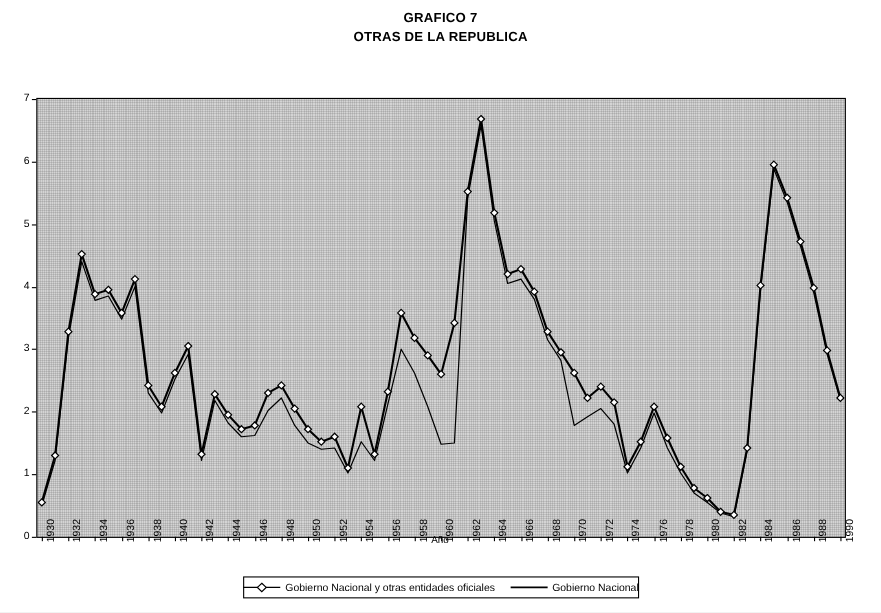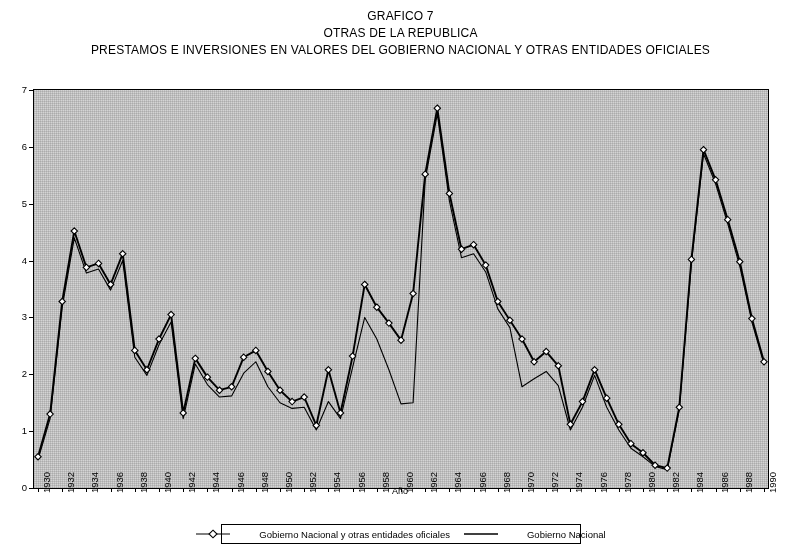--- a/index.html
+++ b/index.html
@@ -11,21 +11,21 @@
     overflow:hidden;
   }
   #root{position:relative;width:801px;height:557px;}
 
   
   .titles{
     position:absolute;left:0;top:8px;width:801px;
     text-align:center;
   }
   .titles div{
-    font-weight:normal;
+    font-weight:bold;
     font-size:12px;
     line-height:17px;
     letter-spacing:0.2px;
   }
   .t3{font-size:12.5px;}
 
   
   .plot-frame{
     position:absolute;
     left:33px;top:89px;
@@ -69,32 +69,31 @@
     width:360px;height:20px;
     border:1px solid #000;
     background:#fff;
     display:flex;
     align-items:center;
     justify-content:center;
     gap:14px;
     box-sizing:border-box;
   }
   .legend-item{display:flex;align-items:center;gap:4px;}
-  .legend-label{font-size:9.5px;white-space:nowrap;margin-left:25px;}
+  .legend-label{font-size:9.5px;white-space:nowrap;}
   .legend-swatch{display:block;}
 </style>
 </head>
 <body>
 
 <div id="root">
 
   <div class="titles">
     <div>GRAFICO 7</div>
     <div>OTRAS DE LA REPUBLICA</div>
-    <div class="t3">PRESTAMOS E INVERSIONES EN VALORES DEL GOBIERNO NACIONAL Y OTRAS ENTIDADES OFICIALES</div>
   </div>
 
   <div class="plot-frame">
     <svg class="plot-svg" id="plot-svg" width="734" height="398">
         <polyline points="4.00,366.73 16.10,324.09 28.20,211.51 40.30,141.01 52.40,177.39 64.50,173.41 76.60,194.45 88.70,163.75 100.80,260.41 112.90,279.74 125.00,249.03 137.10,224.59 149.20,322.95 161.30,268.37 173.40,287.13 185.50,300.21 197.60,296.79 209.70,267.23 221.80,260.41 233.90,281.44 246.00,300.21 258.10,311.58 270.20,307.03 282.30,335.46 294.40,279.74 306.50,322.95 318.60,266.09 330.70,194.45 342.80,217.19 354.90,233.11 367.00,250.17 379.10,203.55 391.20,84.15 403.30,18.19 415.40,103.48 427.50,159.20 439.60,154.65 451.70,175.12 463.80,211.51 475.90,230.27 488.00,249.03 500.10,271.78 512.20,261.54 524.30,275.76 536.40,334.32 548.50,311.58 560.60,279.74 572.70,308.17 584.80,334.32 596.90,353.65 609.00,362.75 621.10,375.26 633.20,378.10 645.30,317.26 657.40,169.43 669.50,59.70 681.60,89.83 693.70,129.63 705.80,171.71 717.90,228.57 730.00,271.78" fill="none" stroke="#000" stroke-width="1.9" stroke-linejoin="round"></polyline>
         <polyline points="4.00,369.57 16.10,328.63 28.20,217.19 40.30,147.83 52.40,183.08 64.50,179.10 76.60,200.14 88.70,170.57 100.80,267.23 112.90,285.42 125.00,254.72 137.10,231.98 149.20,328.63 161.30,274.05 173.40,294.52 185.50,307.03 197.60,305.89 209.70,283.15 221.80,271.78 233.90,296.79 246.00,312.71 258.10,318.40 270.20,317.26 282.30,340.01 294.40,311.58 306.50,328.63 318.60,277.46 330.70,227.43 342.80,249.03 354.90,279.74 367.00,313.85 379.10,312.71 391.20,89.83 403.30,23.88 415.40,110.87 427.50,167.73 439.60,163.75 451.70,181.94 463.80,218.90 475.90,237.66 488.00,296.79 500.10,288.83 512.20,281.44 524.30,295.66 536.40,340.01 548.50,317.26 560.60,285.42 572.70,317.26 584.80,340.01 596.90,358.20 609.00,366.73 621.10,376.39 633.20,379.81 645.30,319.54 657.40,173.41 669.50,63.68 681.60,93.81 693.70,133.61 705.80,176.26 717.90,231.98 730.00,274.05" fill="none" stroke="#000" stroke-width="1.1" stroke-linejoin="round"></polyline>
         <polygon points="4,363.5285714285714 7.2,366.7285714285714 4,369.9285714285714 0.7999999999999998,366.7285714285714" fill="#ffffff" stroke="#000" stroke-width="1.1"></polygon>
         <polygon points="16.1,320.8857142857143 19.3,324.0857142857143 16.1,327.2857142857143 12.900000000000002,324.0857142857143" fill="#ffffff" stroke="#000" stroke-width="1.1"></polygon>
         <polygon points="28.2,208.30857142857147 31.4,211.50857142857146 28.2,214.70857142857145 25,211.50857142857146" fill="#ffffff" stroke="#000" stroke-width="1.1"></polygon>
         <polygon points="40.300000000000004,137.80571428571432 43.50000000000001,141.0057142857143 40.300000000000004,144.2057142857143 37.1,141.0057142857143" fill="#ffffff" stroke="#000" stroke-width="1.1"></polygon>

